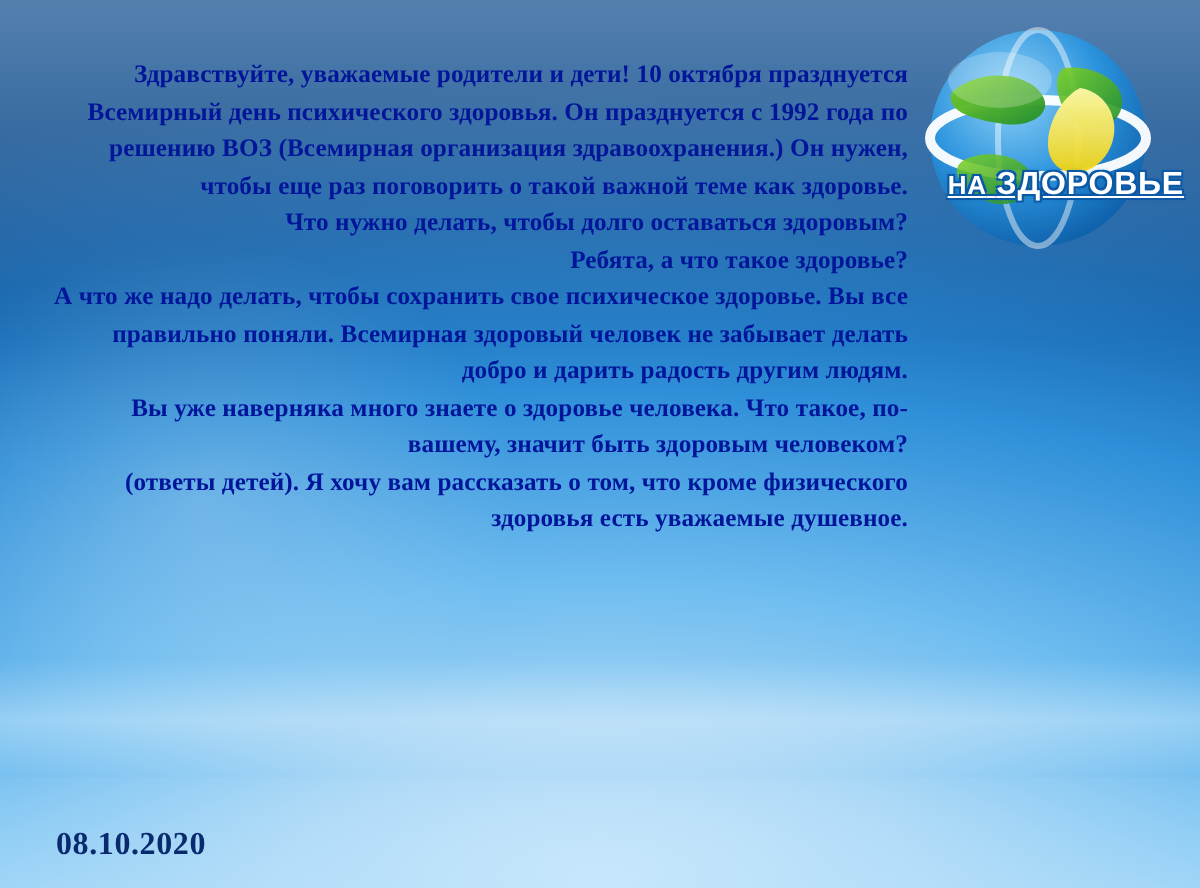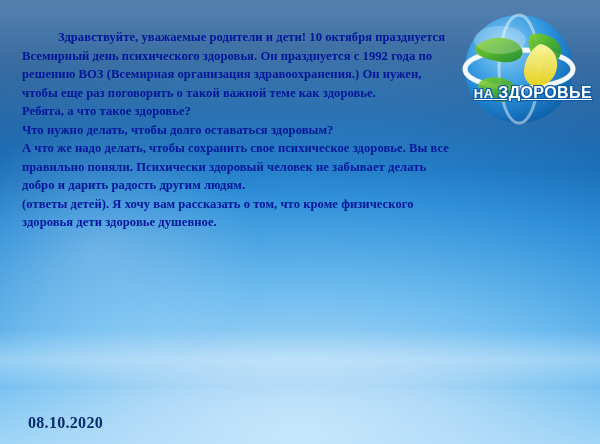--- a/index.html
+++ b/index.html
@@ -63,20 +63,21 @@
     color: #00159a;
     font-family: "Liberation Serif", serif;
     font-size: 12.6px;
     font-weight: bold;
     line-height: 1.47;
     text-align: left;
     letter-spacing: 0.05px;
   }
   .body-text p {
     margin: 0;
+    text-align: right;
   }
   .body-text p.indent {
     text-indent: 36px;
   }
 
   
   .date-stamp {
     position: absolute;
     left: 28px;
     bottom: 12px;
@@ -129,24 +130,25 @@
 
 <div class="slide">
 
   <div class="bg-streak streak-a"></div>
   <div class="bg-streak streak-b"></div>
   <div class="bg-streak streak-c"></div>
   <div class="glow-left"></div>
 
   <div class="body-text">
     <p class="indent">Здравствуйте, уважаемые родители  и дети!  10 октября празднуется  Всемирный день психического здоровья. Он празднуется с 1992 года по решению ВОЗ (Всемирная организация здравоохранения.) Он нужен, чтобы еще раз поговорить о такой важной теме как здоровье.</p>
+    <p>Что нужно делать, чтобы долго оставаться здоровым?</p>
     <p>Ребята, а что такое здоровье?</p>
-    <p>Что нужно делать, чтобы долго оставаться здоровым?</p>
-    <p>А что же надо делать, чтобы сохранить свое психическое здоровье.  Вы все правильно поняли. Психически здоровый человек не забывает делать добро и дарить радость другим людям.</p>
-    <p>(ответы детей). Я хочу вам рассказать о том, что кроме физического здоровья дети здоровье душевное.</p>
+    <p>А что же надо делать, чтобы сохранить свое психическое здоровье.  Вы все правильно поняли. Всемирная здоровый человек не забывает делать добро и дарить радость другим людям.</p>
+    <p>Вы уже наверняка много знаете о здоровье человека. Что такое, по-вашему, значит быть здоровым человеком?</p>
+    <p>(ответы детей). Я хочу вам рассказать о том, что кроме физического здоровья есть уважаемые душевное.</p>
   </div>
 
   <div class="date-stamp">08.10.2020</div>
 
   <div class="logo">
     <svg viewBox="0 0 146 118" xmlns="http://www.w3.org/2000/svg" aria-hidden="true">
       <defs>
         <radialGradient id="globeGrad" cx="38%" cy="30%" r="75%">
           <stop offset="0%" stop-color="#8fd2f7"></stop>
           <stop offset="55%" stop-color="#2b93dd"></stop>

